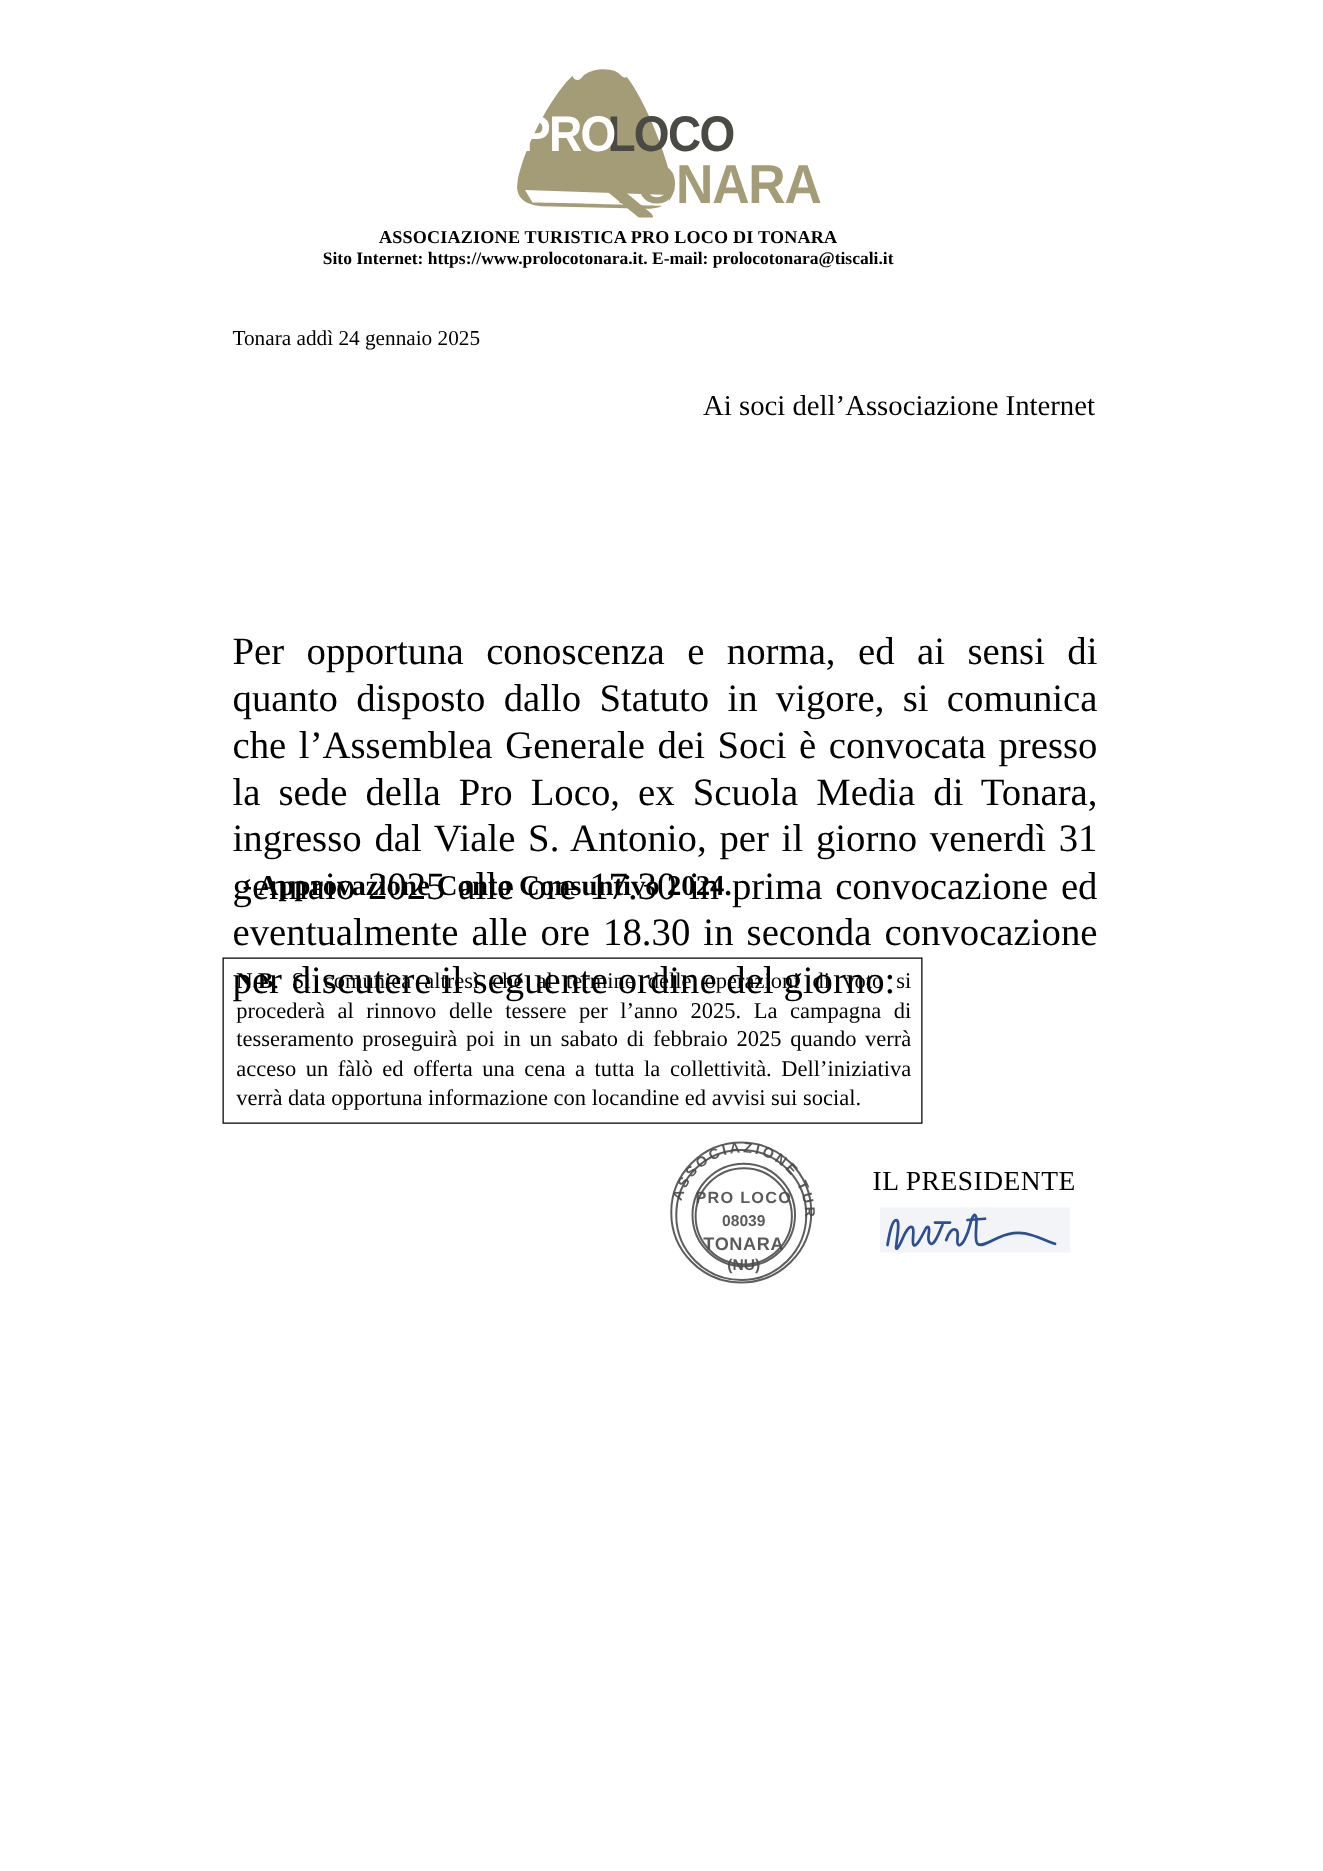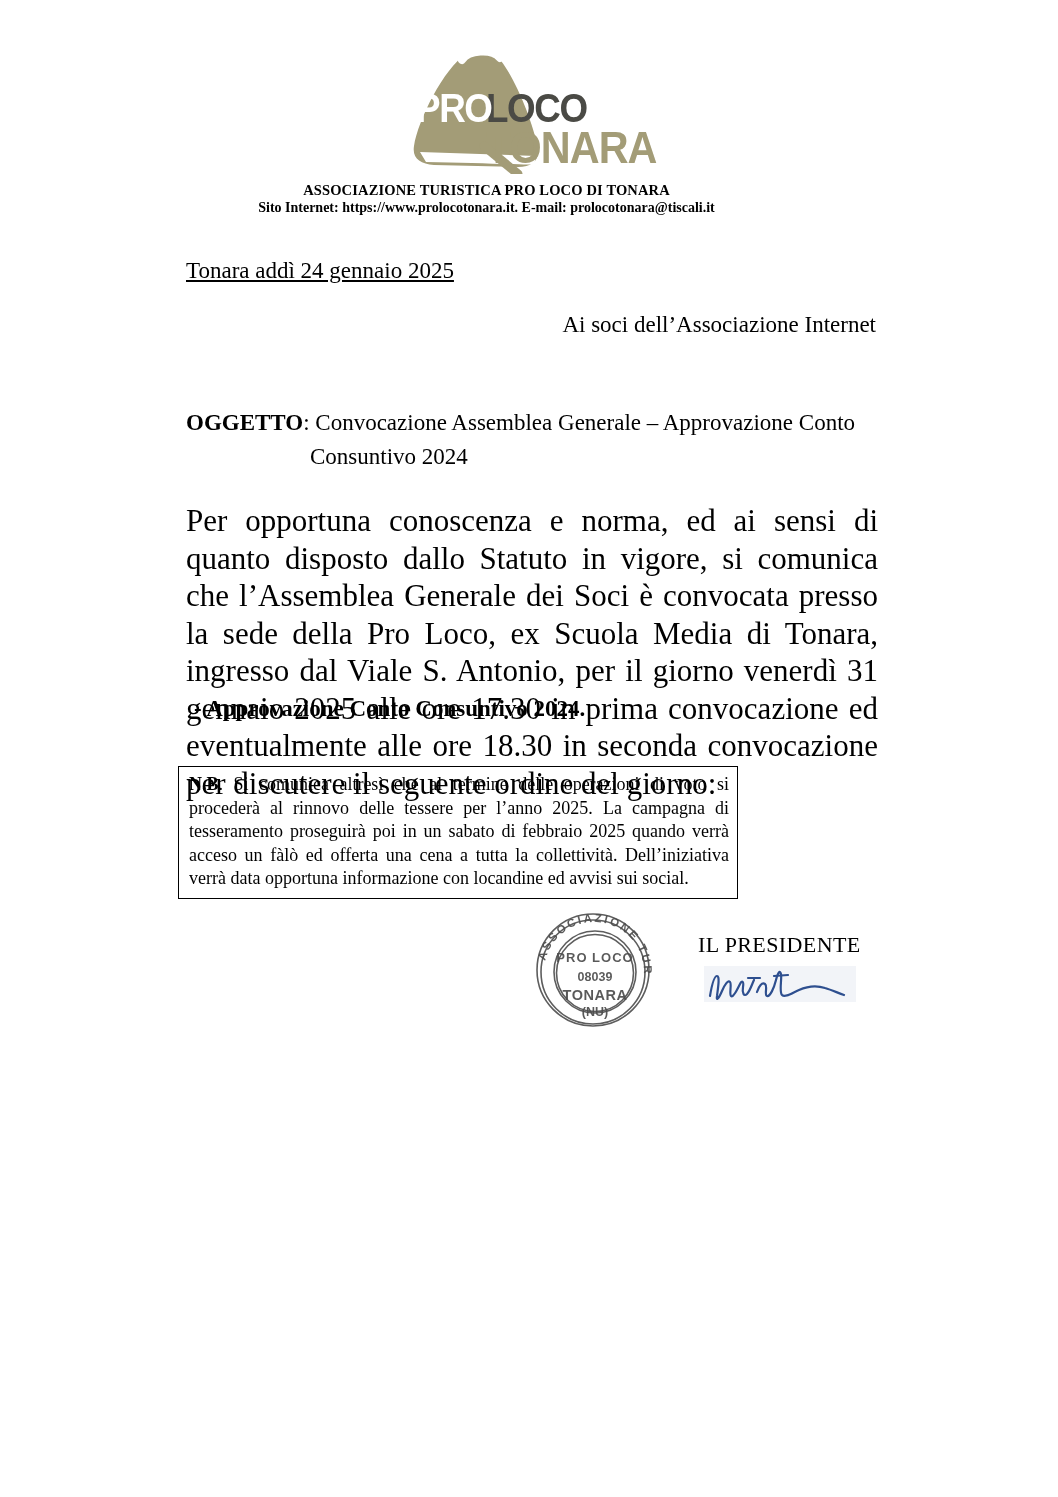--- a/index.html
+++ b/index.html
@@ -103,23 +103,22 @@
   }
   .lh-line3 {
     font-size: 14px;
     font-weight: 700;
     line-height: 18px;
   }
   .date-line {
     position: absolute;
     left: 186px;
     top: 256px;
-    font-size: 23px;
+    font-size: 17px;
     line-height: 30px;
-    text-decoration: underline;
   }
   .recipient {
     position: absolute;
     left: 186px;
     top: 310px;
     width: 690px;
     text-align: right;
     font-size: 23px;
     line-height: 30px;
   }
@@ -236,24 +235,20 @@
     <div class="lh-line1">ASSOCIAZIONE TURISTICA PRO LOCO DI TONARA</div>
     <div class="lh-line3">Sito Internet: https://www.prolocotonara.it.  E-mail: prolocotonara@tiscali.it</div>
   </div>
 
   <div class="date-line">Tonara addì 24 gennaio 2025</div>
 
   <div class="recipient">
     <div>Ai soci dell’Associazione Internet</div>
   </div>
 
-  <div class="subject">
-    <span class="subject-label">OGGETTO</span><span>: </span><span>Convocazione Assemblea Generale – Approvazione Conto</span>
-    <span class="subject-line2">Consuntivo 2024</span>
-  </div>
 
   <div class="main-para">Per opportuna conoscenza e norma, ed ai sensi di quanto disposto dallo Statuto in vigore, si comunica che l’Assemblea Generale dei Soci è convocata presso la sede della Pro Loco, ex Scuola Media di Tonara, ingresso dal Viale S. Antonio, per il giorno venerdì 31 gennaio 2025 alle ore 17.30 in prima convocazione ed eventualmente alle ore 18.30 in seconda convocazione per discutere il seguente ordine del giorno:</div>
   <div class="agenda-item">- Approvazione Conto Consuntivo 2024.</div>
 
   <div class="nb-box">
     <div class="nb-text"><span class="nb-label">N.B</span><span>. </span><span>Si comunica altresì che al termine delle operazioni di voto si procederà al rinnovo delle tessere per l’anno 2025. La campagna di tesseramento proseguirà poi in un sabato di febbraio 2025 quando verrà acceso un fàlò ed offerta una cena a tutta la collettività. Dell’iniziativa verrà data opportuna informazione con locandine ed avvisi  sui social.</span></div>
   </div>
 
   <svg class="stamp" width="130" height="128" viewBox="0 0 130 128">
     <defs>

